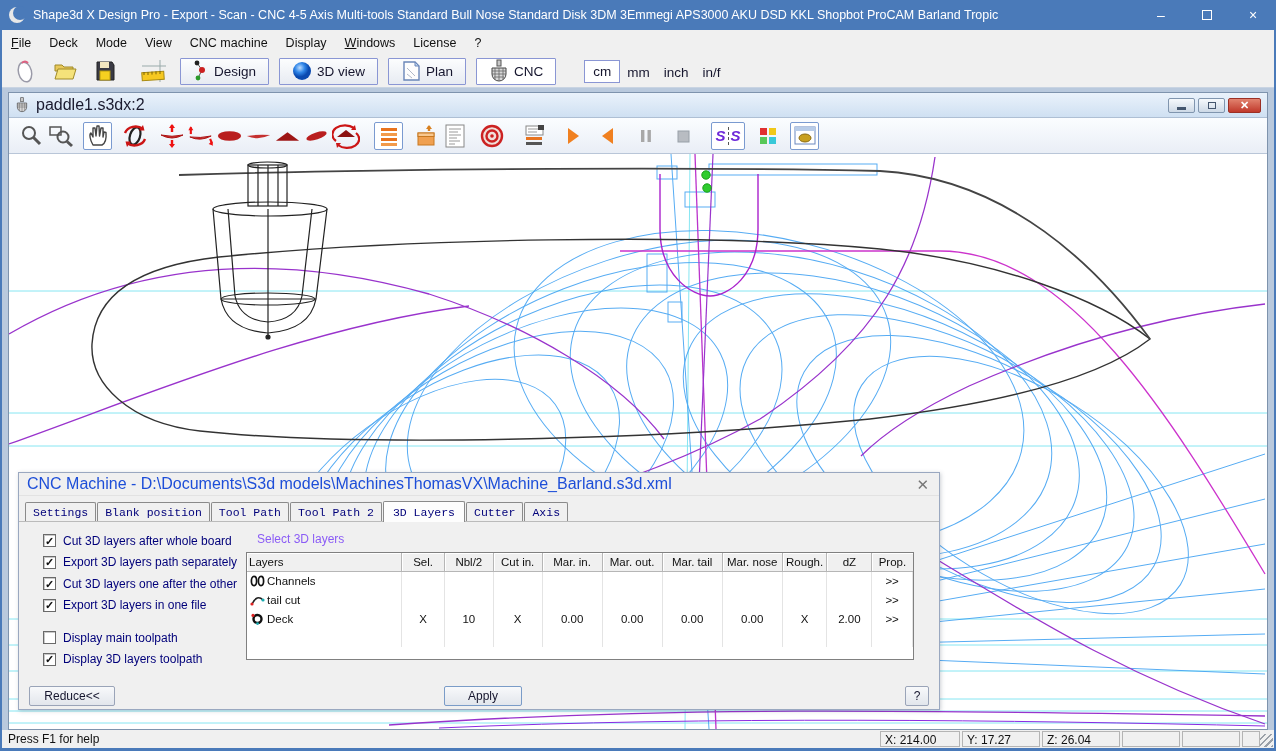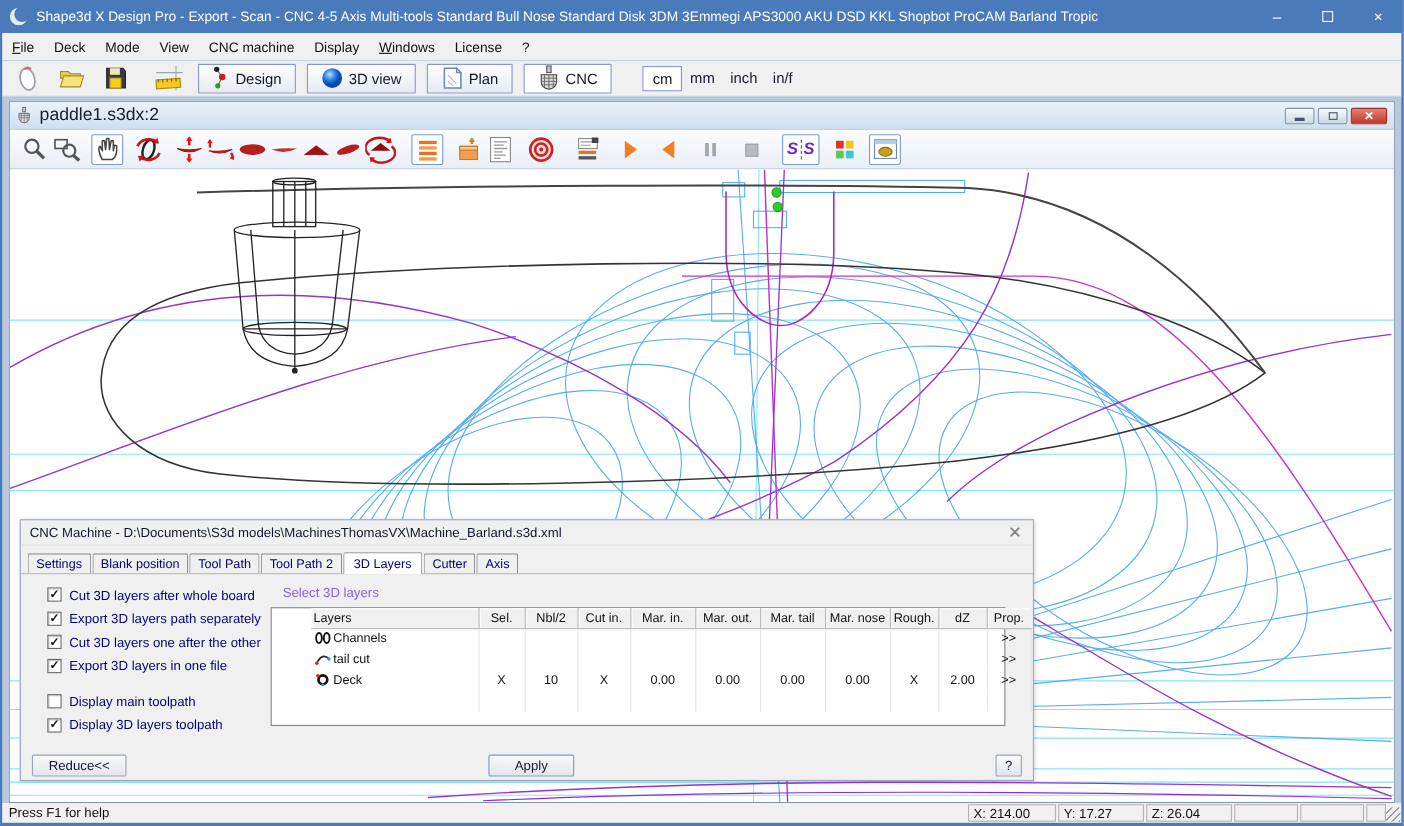--- a/index.html
+++ b/index.html
@@ -21,21 +21,21 @@
   .menu-item{padding:4px 9px;}
   .u1::first-letter{text-decoration:underline;}
 
   
   .toolbar{position:absolute;top:55px;left:2px;right:2px;height:33px;background:#f0f0f0;
            display:flex;align-items:center;border-bottom:1px solid #c9d4e2;}
   .tb-ico{width:34px;height:28px;display:flex;align-items:center;justify-content:center;margin-left:6px;}
   .view-btn{height:27px;border:1px solid #8a96d4;border-radius:1px;background:linear-gradient(#fcfdfe,#e7ebf2);
             display:flex;align-items:center;gap:5px;padding:0 12px;font-size:13.5px;color:#16162e;margin-left:10px;}
   .view-btn.active{background:#fff;}
-  .units{display:flex;align-items:flex-start;margin-left:28px;font-size:13.5px;color:#16162e;}
+  .units{display:flex;align-items:flex-end;margin-left:28px;font-size:13.5px;color:#16162e;}
   .unit{padding:3px 7px;}
   .unit.selected{border:1px solid #8a96d4;background:#fff;padding:3px 8px;}
 
   
   .workspace{position:absolute;top:88px;left:2px;right:2px;bottom:21px;background:#b9c9dd;}
   .child{position:absolute;left:8px;top:92px;width:1260px;height:638px;border:1px solid #7e93ad;background:#fff;}
   .child-titlebar{height:25px;background:linear-gradient(#eaf2fb,#cfe0f2);display:flex;align-items:center;
                   border-bottom:1px solid #aebfd4;}
   .child-title{font-size:16px;color:#1a1a2e;margin-left:6px;}
   .child-controls{margin-left:auto;display:flex;gap:3px;margin-right:6px;}
@@ -55,38 +55,38 @@
   .ss-ico{font-size:15px;font-weight:bold;color:#6d28d9;font-style:italic;display:flex;align-items:center;}
   .ss-bar{display:inline-block;width:0;height:18px;border-left:1px dashed #555;margin:0 2px;}
 
   
   .canvas{position:relative;height:575px;background:#fff;overflow:hidden;}
 
   
   .dialog{position:absolute;left:18px;top:472px;width:922px;height:238px;background:#f0f0f0;
           border:1px solid #9aa8c0;z-index:20;box-shadow:1px 1px 4px rgba(60,70,90,.25);}
   .dlg-titlebar{height:23px;display:flex;align-items:center;border-bottom:1px solid #e2e2e2;}
-  .dlg-title{font-size:12px;color:#0f172a;margin-left:8px;white-space:nowrap;}
+  .dlg-title{font-size:16px;color:#1d4ed8;margin-left:8px;white-space:nowrap;}
   .dlg-close{margin-left:auto;margin-right:10px;color:#777;font-size:15px;line-height:15px;}
-  .tabs{position:absolute;left:6px;top:27px;display:flex;align-items:flex-end;height:21px;}
+  .tabs{position:absolute;left:6px;top:27px;display:flex;align-items:flex-end;height:21px;font-family:Liberation Mono, monospace;}
   .tab{font-size:11.5px;color:#00007a;border:1px solid #8a8a8a;border-bottom:none;border-radius:2px 2px 0 0;
        padding:3px 7px 2px 7px;background:#f0f0f0;margin-right:1px;position:relative;}
   .tab.active{background:#fdfdfd;padding:4px 9px 3px 9px;top:1px;z-index:2;}
   .tab-baseline{position:absolute;left:0;right:0;top:48px;border-top:1px solid #bbb;}
   .checks{position:absolute;left:24px;top:57px;}
   .cbrow{display:flex;align-items:center;height:21.5px;}
   .cbrow.spaced{margin-top:11px;}
   .cbbox{width:13px;height:13px;background:#fff;border:1px solid #6a6a6a;display:flex;align-items:center;
          justify-content:center;box-shadow:inset 1px 1px 0 #c9c9c9;}
   .cbbox .mark{visibility:hidden;font-size:11px;font-weight:bold;color:#111;line-height:10px;}
   .cbbox.checked .mark{visibility:visible;}
   .cblabel{margin-left:7px;font-size:12px;color:#00007a;}
   .select-label{position:absolute;left:238px;top:59px;font-size:12px;color:#8b5cf6;}
   .layer-table{position:absolute;left:227px;top:79px;width:668px;height:108px;background:#fff;
-               border:1px solid #808080;font-size:11.5px;color:#111;padding-left:36px;}
+               border:1px solid #808080;font-size:11.5px;color:#111;}
   table.lt{border-collapse:collapse;width:100%;table-layout:fixed;}
   .lt th{font-weight:normal;background:#f0f0f0;border-right:1px solid #b6b6b6;border-bottom:1px solid #b6b6b6;
          box-shadow:inset 1px 1px 0 #fff;height:18px;padding:0 2px;white-space:nowrap;overflow:hidden;}
   .lt td{border-right:1px solid #e4e4e4;height:19px;text-align:center;padding:0 2px;white-space:nowrap;overflow:hidden;}
   .lt td.layercell{text-align:left;padding-left:3px;}
   .layer-ico{display:inline-block;vertical-align:-2px;margin-right:2px;}
   .dlg-btn{position:absolute;height:20px;border:1px solid #9aa4b8;background:linear-gradient(#f8f9fb,#e2e6ec);
            font-size:12px;color:#16162e;display:flex;align-items:center;justify-content:center;border-radius:2px;}
   .btn-reduce{left:10px;top:213px;width:86px;}
   .btn-apply{left:425px;top:213px;width:78px;border-color:#7a9cc8;}

